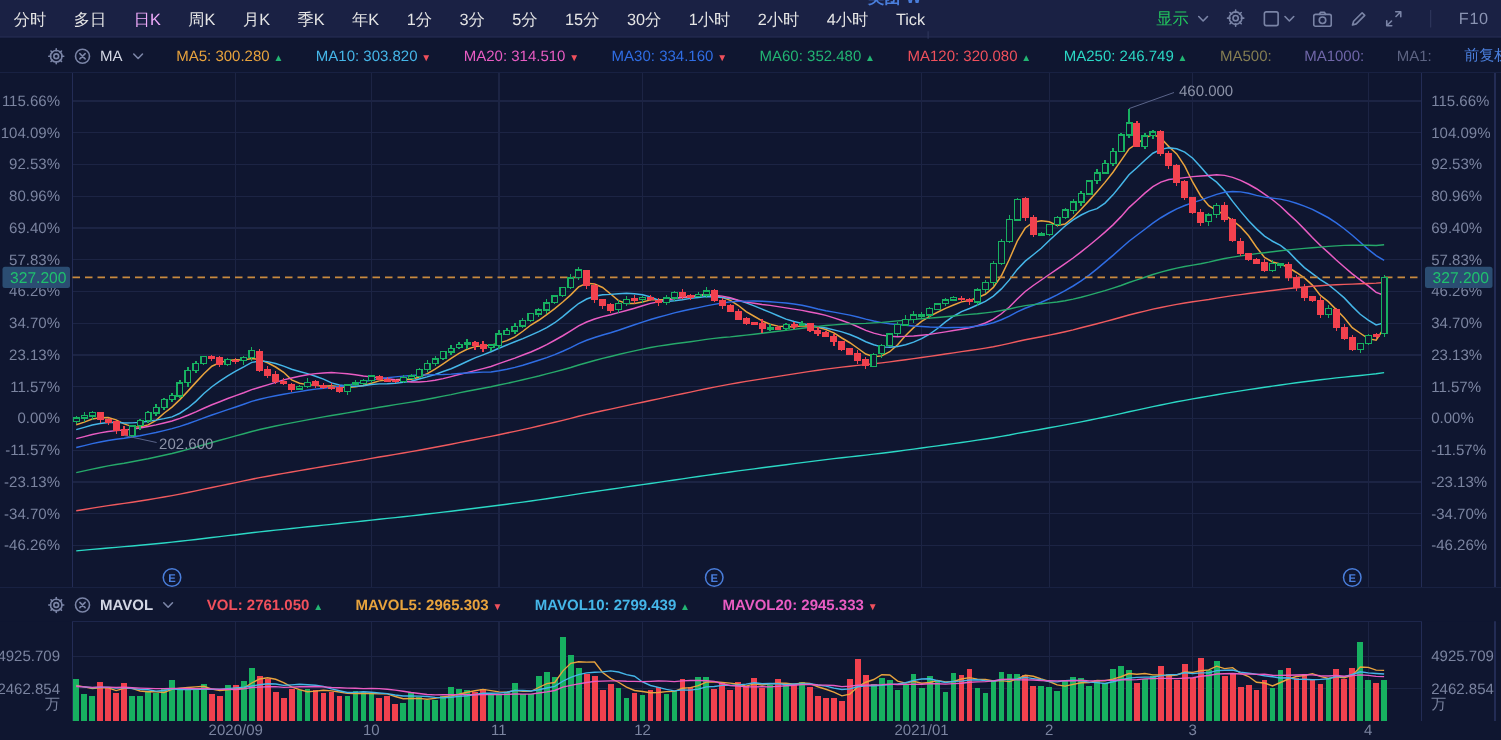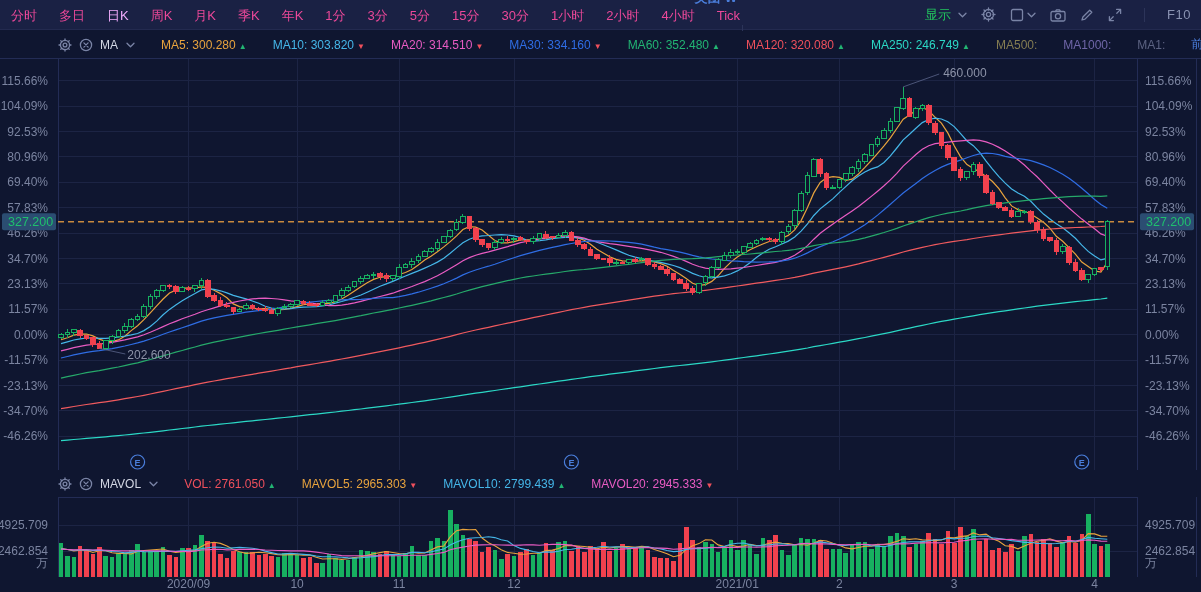--- a/index.html
+++ b/index.html
@@ -9,36 +9,36 @@
 
   
   .toolbar{position:absolute;left:0;top:0;width:1201px;height:30px;background:#1a2144;
            border-bottom:1px solid #232a4f;display:flex;align-items:center;box-sizing:border-box;
            font-size:13px;white-space:nowrap;}
   .tb-left{display:flex;align-items:flex-end;gap:0;flex-direction:column;}
   .tb-icon{width:15px;height:15px;border:1.5px solid #e8a33d;border-radius:3px;margin:0 8px 0 9px;
            position:relative;flex:0 0 auto;}
   .tb-icon::after{content:"";position:absolute;left:3px;top:2px;bottom:2px;width:1.5px;background:#e8a33d;}
   .symbol{color:#4a7edb;font-weight:bold;margin-right:14px;}
-  .tab{color:#ec4899;padding:0 11px;cursor:pointer;}
+  .tab{color:#e5e5e5;padding:0 11px;cursor:pointer;}
   .tab.active{color:#f0abfc;}
   .tb-divider{width:1px;height:14px;background:#2c3459;margin:0 8px;}
   .dropdown{color:#22c55e;display:flex;align-items:center;gap:4px;padding:0 6px;}
   .tb-right{margin-left:auto;display:flex;align-items:center;gap:14px;padding-right:10px;}
   .tb-right .ico{display:flex;align-items:center;color:#7a84a6;}
   .f10{color:#8a93b2;font-size:13px;letter-spacing:.5px;}
   svg.i{stroke:#7a84a6;fill:none;stroke-width:1.3;stroke-linecap:round;stroke-linejoin:round;}
   .chev{margin-left:3px;}
 
   
   .ind-row{position:absolute;left:0;width:1201px;display:flex;align-items:center;font-size:12px;
            white-space:nowrap;background:#0f1630;box-sizing:border-box;}
   #ma-row{top:31px;height:27px;}
-  #mavol-row{top:470px;height:27px;}
-  .ind-left{display:flex;align-items:center;gap:7px;padding-left:58px;}
+  #mavol-row{top:470px;height:27px;font-weight:bold;}
+  .ind-left{display:flex;align-items:center;gap:7px;padding-left:38px;}
   .ind-name{color:#d3d7e4;display:flex;align-items:center;gap:5px;}
   .ind-item{margin-left:26px;}
   .arrow-up{color:#22b573;font-size:8px;margin-left:3px;}
   .arrow-down{color:#f0505c;font-size:8px;margin-left:3px;}
   .adjust{color:#4a7edb;margin-left:26px;}
 
   
   #chart-wrap{position:absolute;left:0;top:58px;width:1201px;height:534px;text-align:center;}
   text{font-family:"Liberation Sans","DejaVu Sans",sans-serif;}
 </style>

